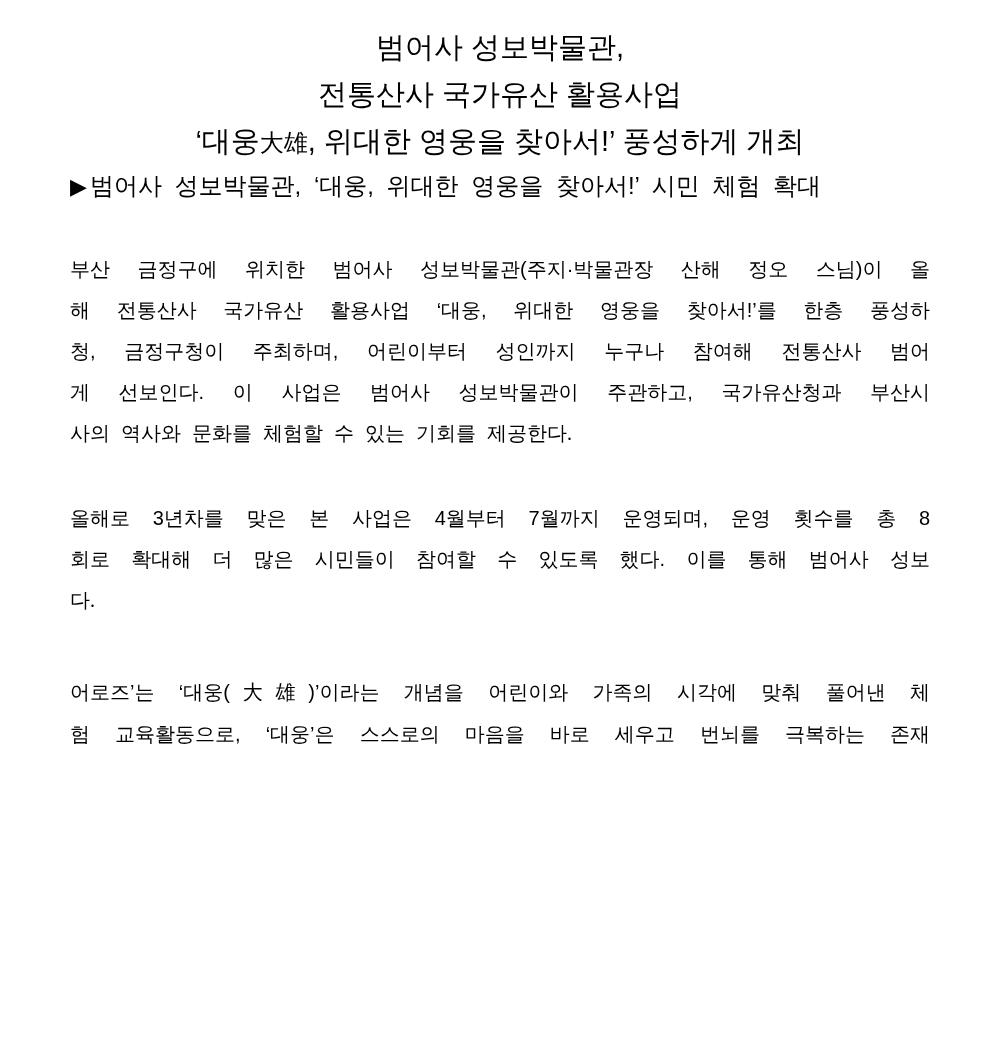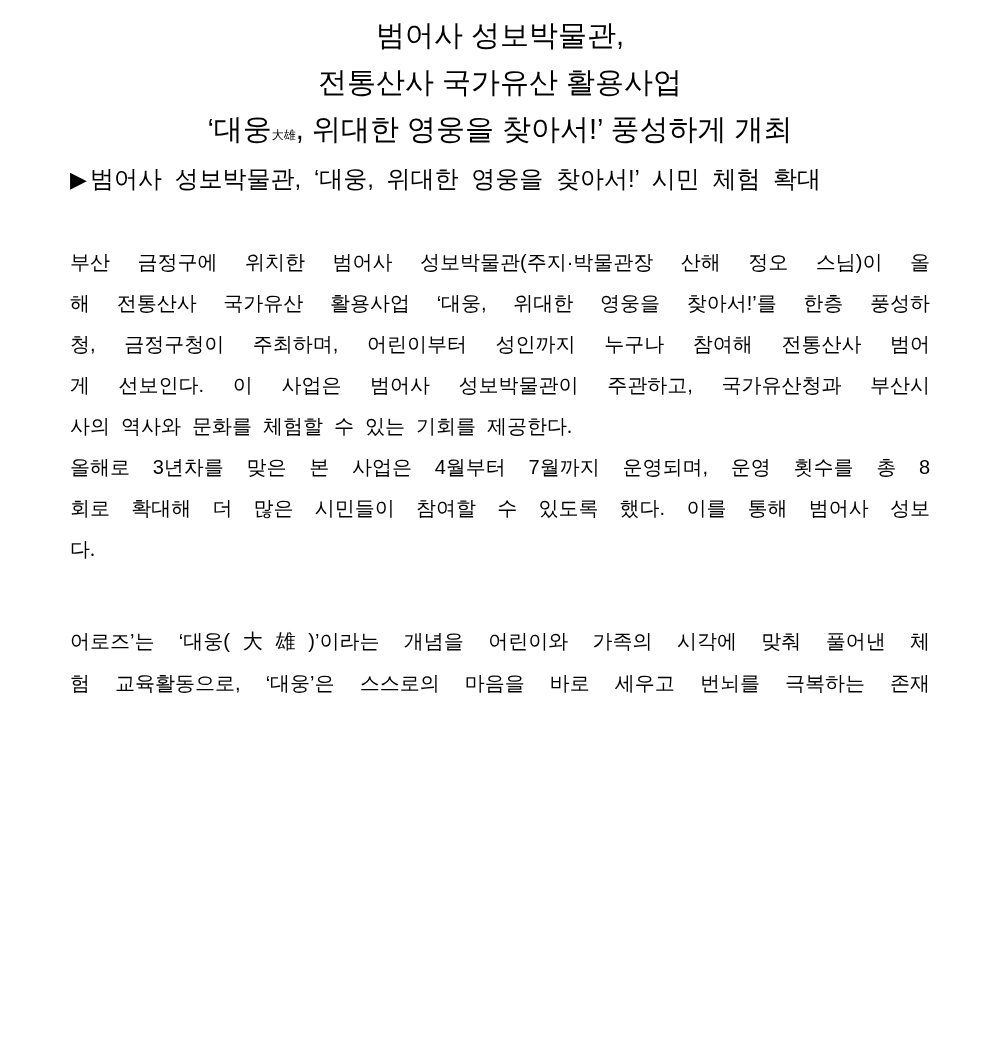--- a/index.html
+++ b/index.html
@@ -16,47 +16,47 @@
     height: 1063px;
     background: #ffffff;
     overflow: hidden;
   }
   .content {
     margin-left: 70px;
     width: 860px;
   }
   
   .title {
-    padding-top: 12px;
+    padding-top: 24px;
     text-align: center;
     font-size: 29px;
     line-height: 47px;
     letter-spacing: 0;
     white-space: nowrap;
   }
   .title .hanja {
-    font-size: 12px;
+    font-size: 24px;
   }
   
   .bullets {
     font-size: 24px;
     line-height: 40px;
     word-spacing: 6px;
   }
   .bullet .marker {
     margin-right: 3px;
     font-size: 22px;
   }
   
   .para {
     font-size: 20px;
     word-spacing: 6px;
   }
   .p1 { margin-top: 42px; line-height: 41px; }
-  .p2 { line-height: 41px; }
+  .p2 { margin-top: 44px; line-height: 41px; }
   .p3 { margin-top: 50px; line-height: 42px; }
   .line {
     text-align: justify;
     text-align-last: justify;
   }
   .line-end {
     text-align: justify;
     text-align-last: left;
     font-family: Liberation Serif, serif;
   }

